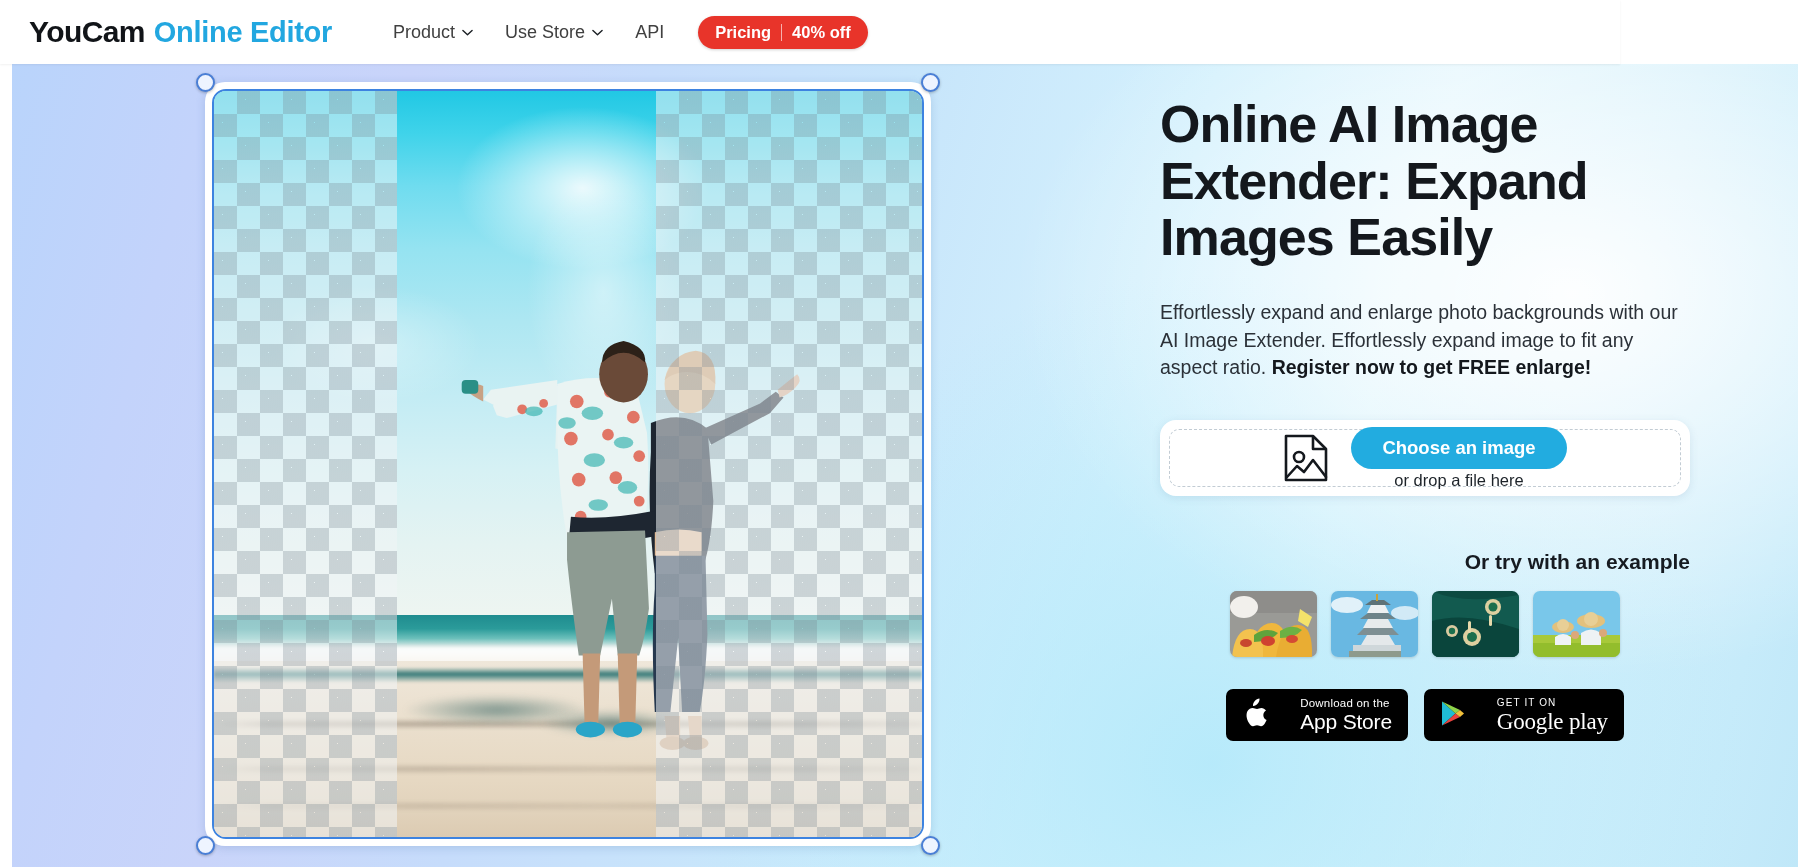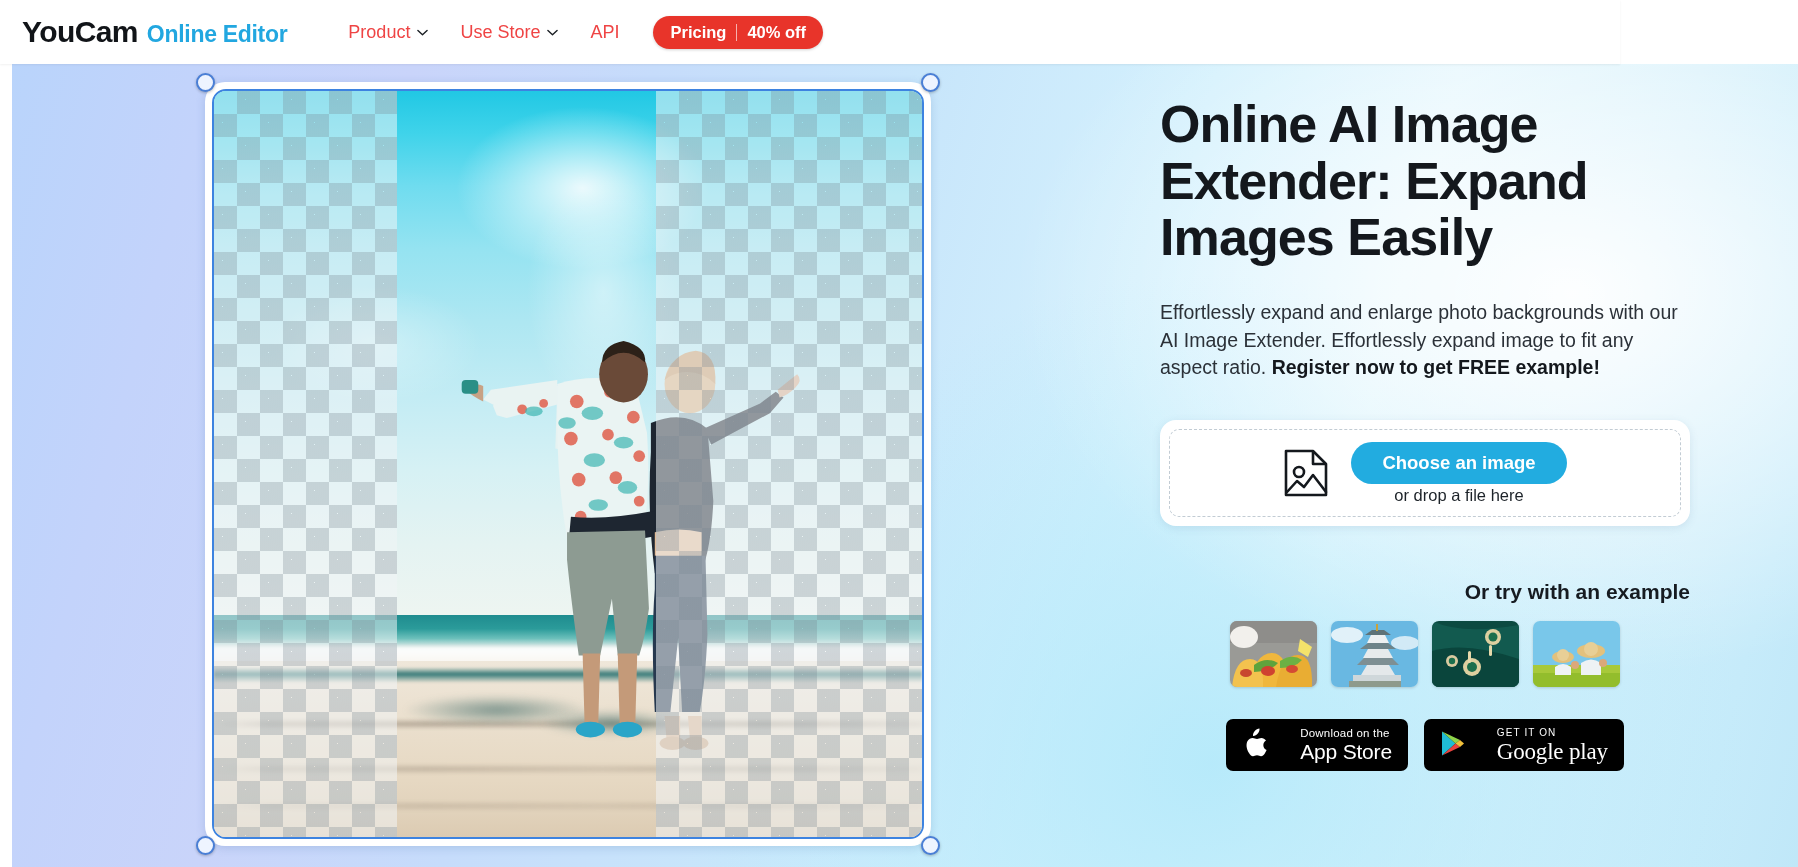--- a/index.html
+++ b/index.html
@@ -11,41 +11,42 @@
   }
 
   
   #header {
     position: absolute; top: 0; left: 0;
     width: 1620px; height: 64px;
     background: #ffffff;
     display: flex; align-items: center;
     z-index: 40;
     box-shadow: 0 1px 2px rgba(0,0,0,0.06);
+    padding-left: 7px;
   }
   #logo-block {
     display: flex; align-items: baseline;
     margin-left: 22px;
   }
   #logo-youcam {
     font-size: 30px; font-weight: 700; color: #111418;
     letter-spacing: -0.6px;
     font-family: "Liberation Sans", sans-serif;
   }
   #logo-sub {
-    font-size: 23px; font-weight: 600; color: #22a7e0;
+    font-size: 29px; font-weight: 600; color: #22a7e0;
     margin-left: 9px; letter-spacing: -0.3px;
   }
   #main-nav {
     display: flex; align-items: center;
     margin-left: 45px; gap: 0;
   }
   .nav-item {
     display: flex; align-items: center;
-    font-size: 18px; color: #ef4444; font-weight: 400;
+    font-size: 18px; color: #404040; font-weight: 400;
     padding: 8px 16px; cursor: pointer;
     white-space: nowrap;
   }
   .chev {
     margin-left: 7px; width: 11px; height: 7px;
     display: inline-block;
   }
   .chev svg { display: block; }
   #pricing-badge {
     display: flex; align-items: center;
@@ -240,21 +241,21 @@
     margin-top: 33px;
     font-size: 19.5px;
     line-height: 1.42;
     color: #2b3138;
     max-width: 520px;
   }
   #hero-desc b { font-weight: 700; color: #14181d; }
 
   #upload-card {
     margin-top: 38px;
-    width: 530px; height: 106px;
+    width: 530px; height: 76px;
     background: #ffffff;
     border-radius: 16px;
     box-shadow: 0 2px 8px rgba(60,110,150,0.13);
     display: flex; align-items: center; justify-content: center;
     padding: 9px;
   }
   #upload-dashed {
     width: 100%; height: 100%;
     border: 1.6px dashed #c2ccd4;
     border-radius: 10px;
@@ -463,21 +464,21 @@
     <div class="handle" id="h-tl"></div>
     <div class="handle" id="h-tr"></div>
     <div class="handle" id="h-bl"></div>
     <div class="handle" id="h-br"></div>
   </div>
 
   <div id="right-panel">
 
     <h1 id="hero-title">Online AI Image Extender: Expand Images Easily</h1>
 
-    <p id="hero-desc"><span>Effortlessly expand and enlarge photo backgrounds with our AI Image Extender. Effortlessly expand image to fit any aspect ratio. </span><b>Register now to get FREE example!</b></p>
+    <p id="hero-desc"><span>Effortlessly expand and enlarge photo backgrounds with our AI Image Extender. Effortlessly expand image to fit any aspect ratio. </span><b>Register now to get FREE enlarge!</b></p>
 
     <div id="upload-card">
       <div id="upload-dashed">
         <span id="upload-icon">
           <svg viewBox="0 0 46 50">
             <path d="M3 3 h27 l13 13 v31 a0 0 0 0 1 0 0 h-40 a0 0 0 0 1 0 0 z" fill="none" stroke="#14181d" stroke-width="2.6" stroke-linejoin="round"></path>
             <path d="M30 3 v13 h13" fill="none" stroke="#14181d" stroke-width="2.6" stroke-linejoin="round"></path>
             <circle cx="16" cy="24" r="5" fill="none" stroke="#14181d" stroke-width="2.6"></circle>
             <path d="M4 44 l10 -11 l7 6 l9 -12 l13 17" fill="none" stroke="#14181d" stroke-width="2.6" stroke-linejoin="round" stroke-linecap="round"></path>
           </svg>

